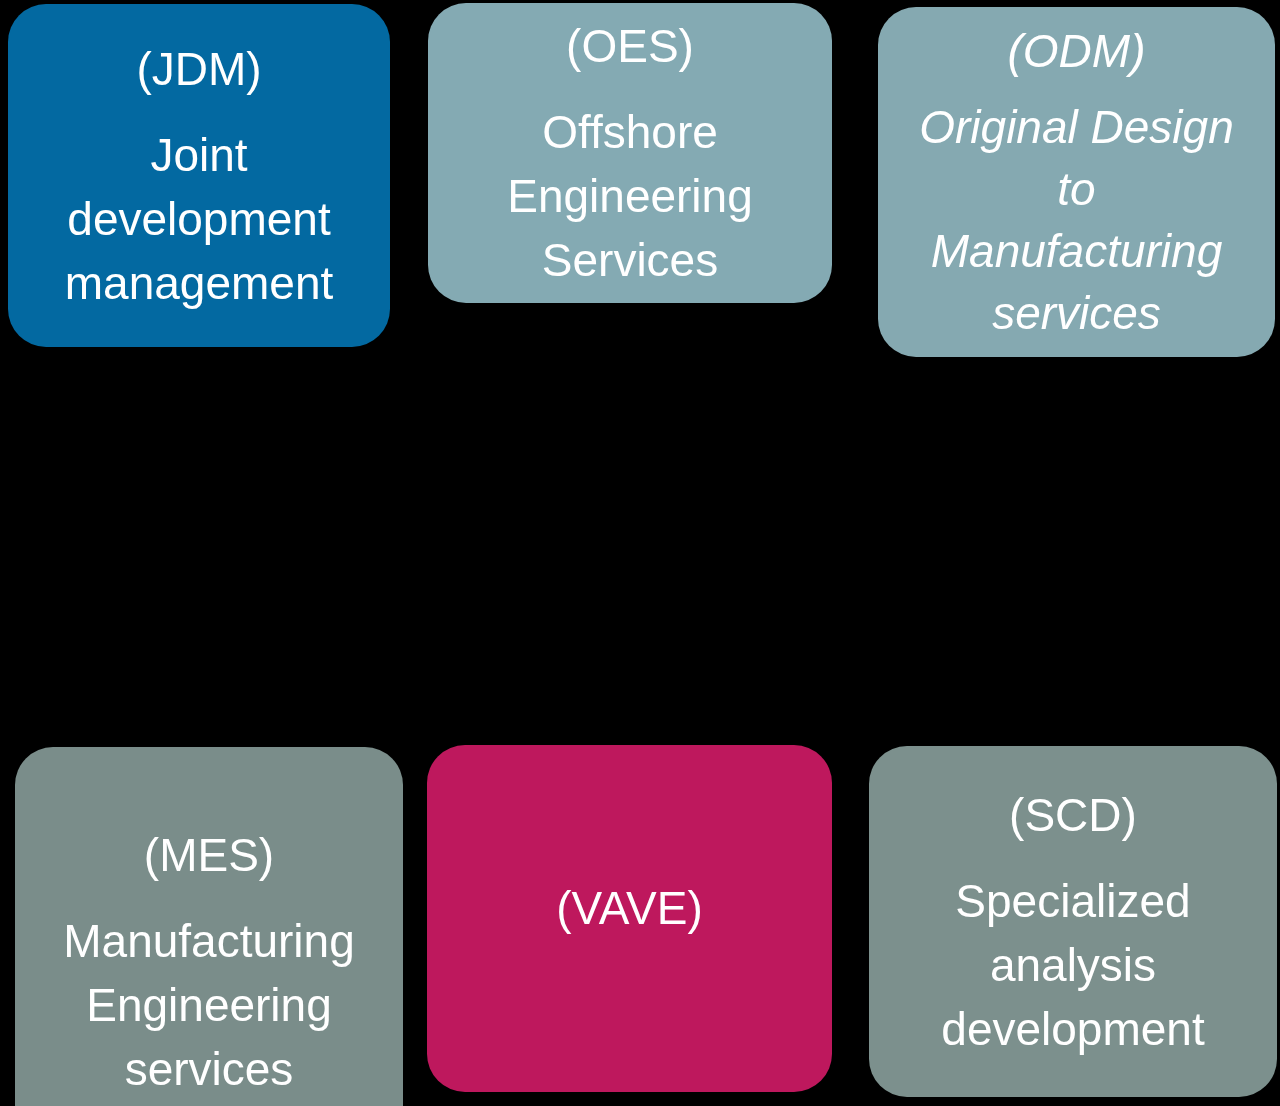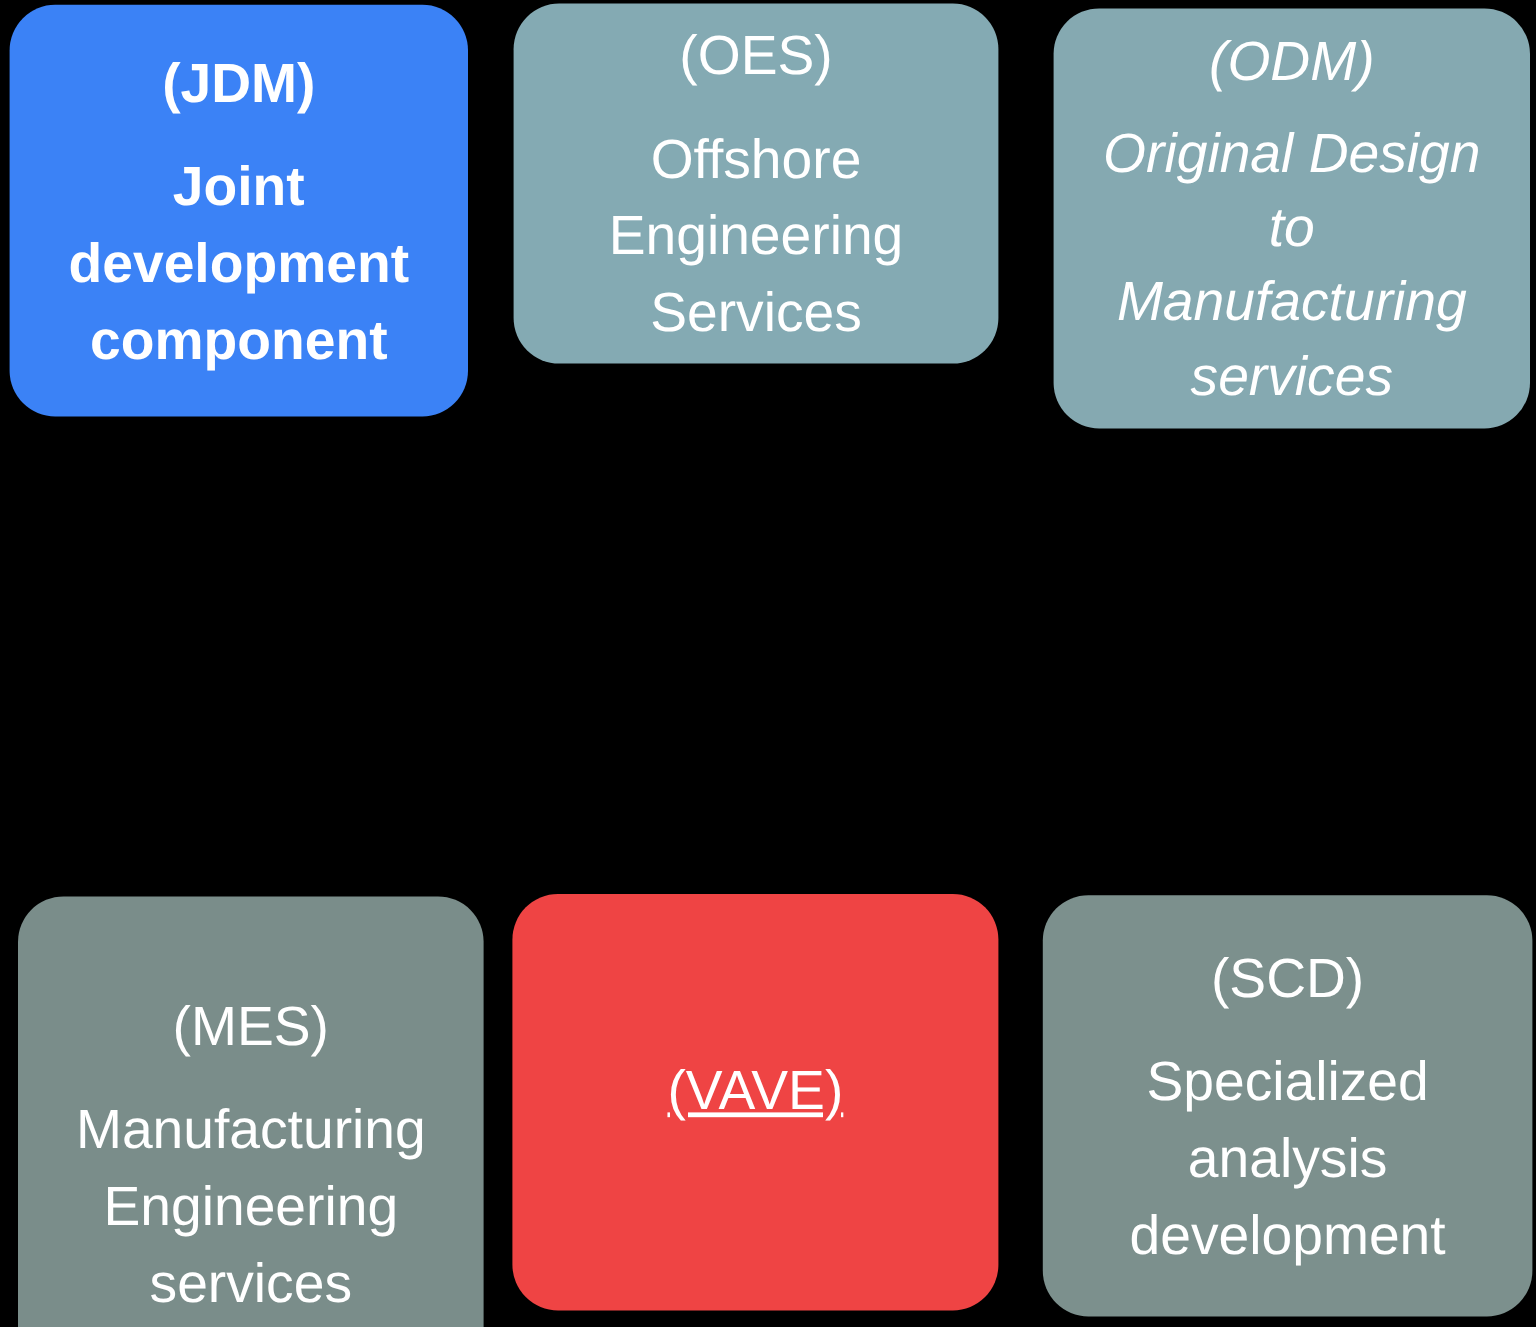--- a/index.html
+++ b/index.html
@@ -47,25 +47,25 @@
   .pos-vave { left: 427px; top: 745px; width: 405px; height: 347px; }
   .pos-scd  { left: 869px; top: 746px; width: 408px; height: 351px; }
   .pos-odm .abbr { margin-bottom: 14px; }
   .pos-odm .abbr, .pos-odm .label { line-height: 62px; font-style: italic; }
 </style>
 </head>
 <body>
 
 <div class="stage" style="background: rgb(0, 0, 0);">
 
-  <div class="box pos-jdm" style="background: #3b82f6; font-weight: bold;">
+  <div class="box pos-jdm" style="background: #0369a1;">
     <div class="abbr">(JDM)</div>
     <div class="label">Joint
 development
-component</div>
+management</div>
   </div>
 
   <div class="box pos-oes" style="background: rgb(132, 170, 179);">
     <div class="abbr">(OES)</div>
     <div class="label">Offshore
 Engineering
 Services</div>
   </div>
 
   <div class="box pos-odm" style="background: rgb(133, 169, 177);">
@@ -76,21 +76,21 @@
 services</div>
   </div>
 
   <div class="box pos-mes" style="background: rgb(122, 141, 138);">
     <div class="abbr">(MES)</div>
     <div class="label">Manufacturing
 Engineering
 services</div>
   </div>
 
-  <div class="box pos-vave" style="background: #ef4444; text-decoration: underline;">
+  <div class="box pos-vave" style="background: #be185d;">
     <div class="abbr">(VAVE)</div>
   </div>
 
   <div class="box pos-scd" style="background: rgb(124, 144, 141);">
     <div class="abbr">(SCD)</div>
     <div class="label">Specialized
 analysis
 development</div>
   </div>
 

